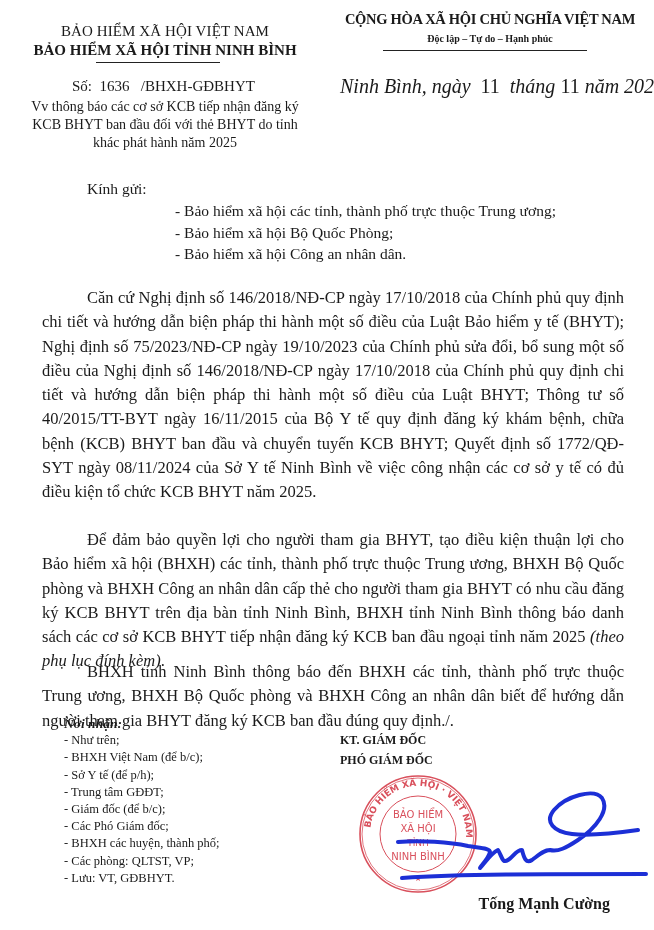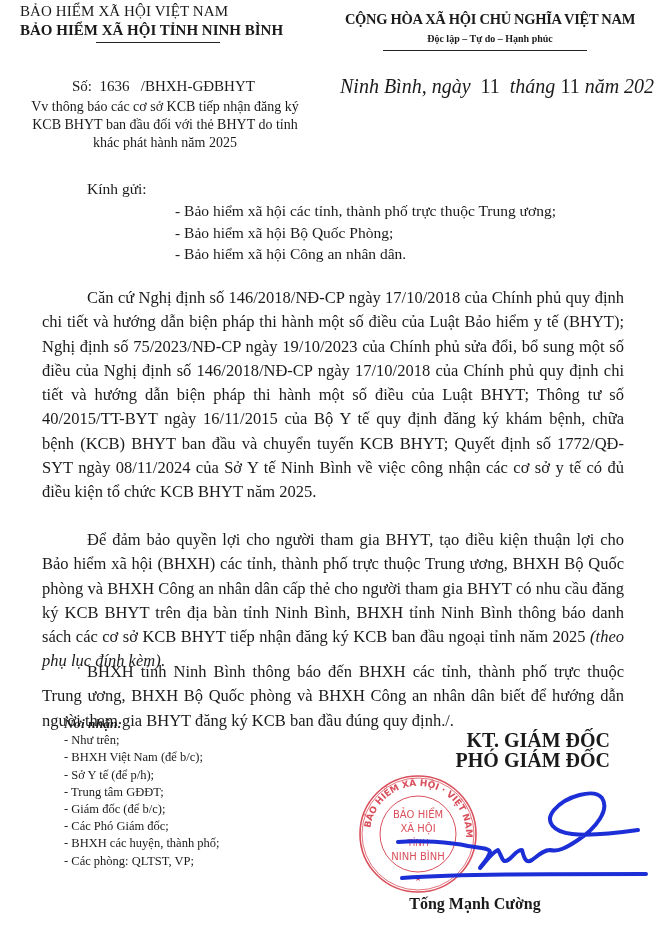--- a/index.html
+++ b/index.html
@@ -2,21 +2,21 @@
 <html><head>
 <meta charset="utf-8">
 <style>
   html, body { margin: 0; padding: 0; background: #ffffff; }
   body {
     width: 654px; height: 930px; position: relative; overflow: hidden;
     font-family: "Liberation Serif", "DejaVu Serif", serif;
     color: #1a1a1a;
   }
   .abs { position: absolute; }
-  .hdr-left { left: 20px; top: 2px; width: 290px; }
+  .hdr-left { left: 20px; top: 22px; width: 290px; text-align: center; }
   .hdr-left .l1 { font-size: 15px; line-height: 19px; letter-spacing: 0.1px; }
   .hdr-left .l2 { font-size: 15px; line-height: 19px; font-weight: bold; }
   .hdr-left .rule { position: absolute; left: 76px; top: 40px; width: 124px; height: 1px; background: #222; }
   .hdr-right { left: 330px; top: 10px; width: 320px; text-align: center; }
   .hdr-right .l1 { font-size: 14.5px; line-height: 19px; font-weight: bold; letter-spacing: -0.3px; }
   .hdr-right .l2 { font-size: 10px; line-height: 19px; font-weight: bold; }
   .hdr-right .rule { position: absolute; left: 53px; top: 40px; width: 204px; height: 1px; background: #222; }
 
   .docno { left: 72px; top: 76px; font-size: 15px; line-height: 20px; white-space: pre; }
   .date { left: 340px; top: 76px; font-size: 20px; line-height: 20px; font-style: italic; white-space: pre; font-family: Liberation Serif, serif; }
@@ -31,24 +31,24 @@
   .body-text p { margin: 0; text-indent: 45px; }
   .p1 { top: 286px; }
   .p2 { top: 528px; }
   .p3 { top: 660px; }
   .p2 .it { font-style: italic; }
 
   .noinhan { left: 64px; top: 715px; font-size: 12.5px; line-height: 17.2px; }
   .noinhan .title { font-weight: bold; font-style: italic; font-size: 13.5px; }
 
   .sign { left: 340px; top: 730px; width: 314px; }
-  .sign .role1, .sign .role2 { position: absolute; left: 0; width: 270px; text-align: right; font-weight: bold; font-size: 20px; line-height: 20px; }
+  .sign .role1, .sign .role2 { position: absolute; left: 0; width: 270px; text-align: left; font-weight: bold; font-size: 12px; line-height: 20px; }
   .sign .role1 { top: 0; }
   .sign .role2 { top: 20px; }
-  .sign .name { position: absolute; left: 0; top: 164px; width: 270px; text-align: center; font-weight: bold; font-size: 16px; line-height: 20px; }
+  .sign .name { position: absolute; left: 0; top: 164px; width: 270px; text-align: right; font-weight: bold; font-size: 16px; line-height: 20px; }
   .stamp { position: absolute; left: 18px; top: 44px; width: 120px; height: 120px; }
   .sig { position: absolute; left: 0; top: 40px; width: 314px; height: 130px; }
   .stamp-text { font-family: "DejaVu Sans", sans-serif; }
 </style>
 </head>
 <body>
 
 <div class="abs hdr-left">
   <div class="l1">BẢO HIỂM XÃ HỘI VIỆT NAM</div>
   <div class="l2">BẢO HIỂM XÃ HỘI TỈNH NINH BÌNH</div>
@@ -87,20 +87,21 @@
 <div class="abs noinhan">
   <div class="title">Nơi nhận:</div>
   <div>- Như trên;</div>
   <div>- BHXH Việt Nam (để b/c);</div>
   <div>- Sở Y tế (để p/h);</div>
   <div>- Trung tâm GĐĐT;</div>
   <div>- Giám đốc (để b/c);</div>
   <div>- Các Phó Giám đốc;</div>
   <div>- BHXH các huyện, thành phố;</div>
   <div>- Các phòng: QLTST, VP;</div>
+  <div>- Lưu: VT, GĐBHYT.</div>
 </div>
 
 <div class="abs sign">
   <div class="role1">KT. GIÁM ĐỐC</div>
   <div class="role2">PHÓ GIÁM ĐỐC</div>
 
   <svg class="stamp" viewBox="0 0 120 120">
     <defs>
       <path id="stampArc" d="M 60,60 m -48,0 a 48,48 0 1,1 96,0 a 48,48 0 1,1 -96,0"></path>
     </defs>

